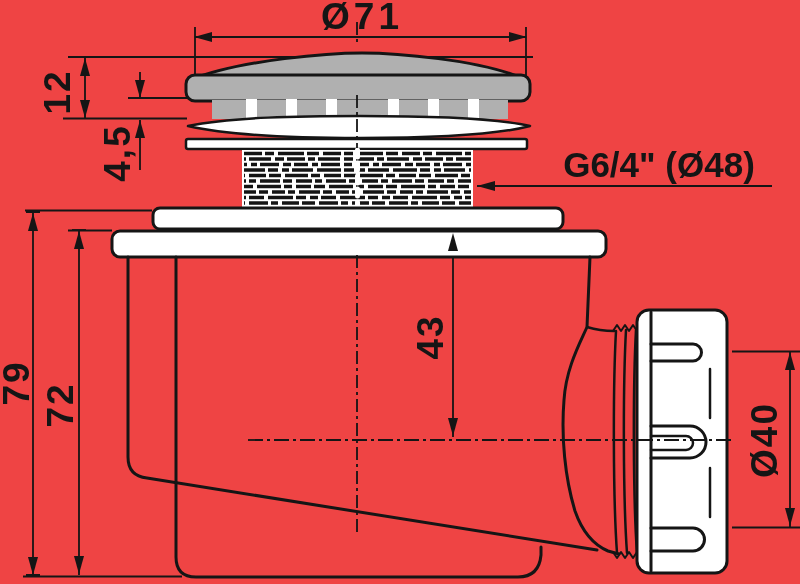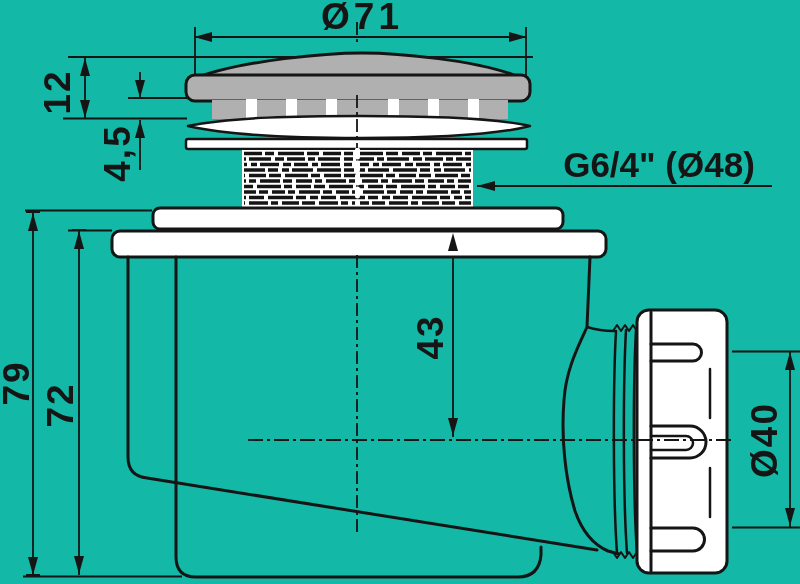--- a/index.html
+++ b/index.html
@@ -1,19 +1,19 @@
 <!DOCTYPE html>
 <html><head>
 <meta charset="utf-8">
 <style>
   html,body{margin:0;padding:0;background:#ffffff;}
   #stage{
     position:relative;
     width:800px;height:584px;
-    background:#14b8a6;
+    background:#ef4444;
     overflow:hidden;
     font-family:"Liberation Sans", sans-serif;
   }
   #stage svg{position:absolute;left:0;top:0;}
   .lbl{
     position:absolute;
     color:#151515;
     font-weight:bold;
     white-space:nowrap;
     transform:translate(-50%,-50%);

